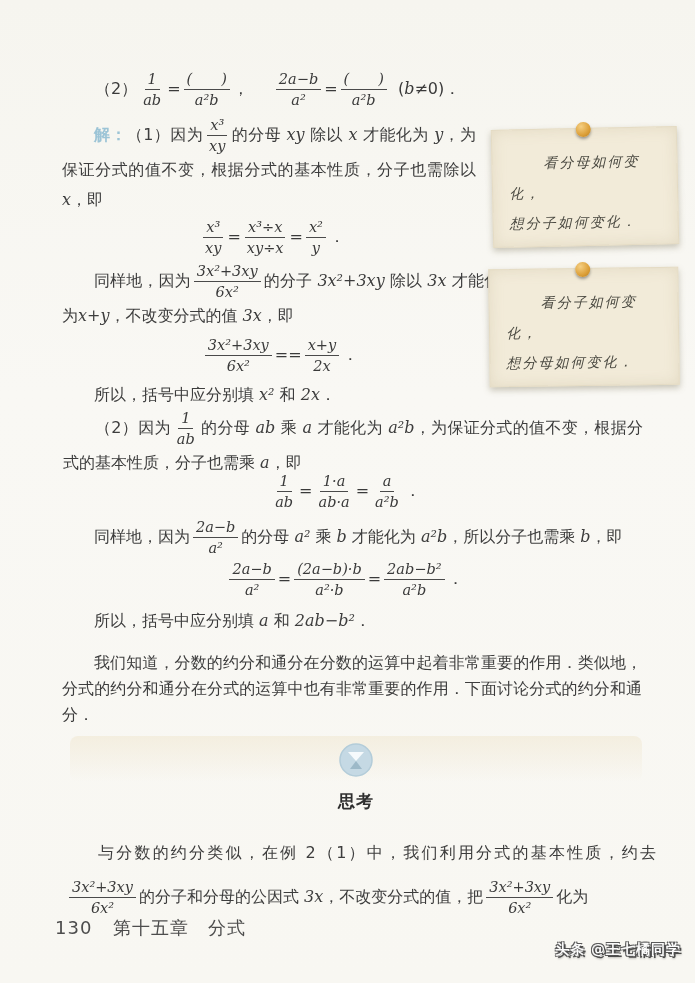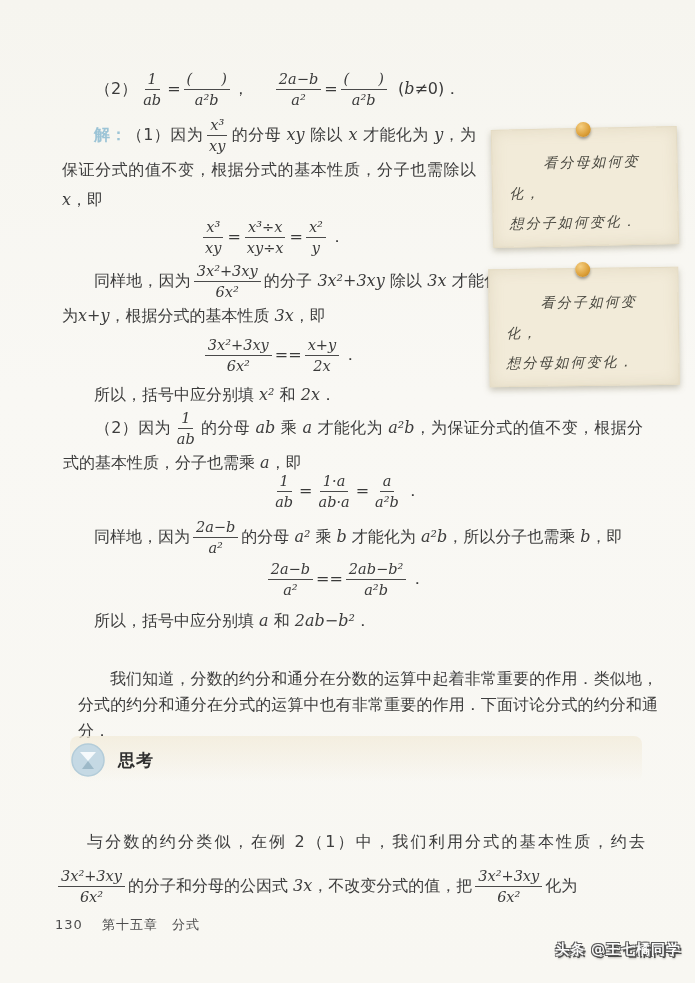--- a/index.html
+++ b/index.html
@@ -49,26 +49,26 @@
   .note .nline1{text-indent:2.5em;}
   .note1{transform:rotate(-1.2deg);}
   .note2{transform:rotate(-0.8deg);}
   
   .think{width:572px;}
   .think .band{
     position:absolute;left:0;top:-6px;width:100%;height:46px;
     background:linear-gradient(180deg,rgba(242,235,217,.75),rgba(242,235,217,0));
     border-radius:8px;
   }
-  .think-head{position:relative;display:flex;align-items:center;gap:12px;}
+  .think-head{position:relative;display:flex;align-items:center;gap:12px;flex-direction:column;}
   .think-head h3{margin:0;font-size:17px;color:#2f2f2f;letter-spacing:1px;}
   .think-icon{width:36px;height:36px;display:inline-block;}
   .think-body{margin:6px 0 0 58px;font-size:15.5px;color:#3d3d3d;line-height:26px;}
   
-  .footer{font-size:13px;color:#4d4d4d;letter-spacing:1px;}
+  .footer{font-size:18px;color:#4d4d4d;letter-spacing:1px;}
   .footer .pageno{margin-right:14px;}
   .watermark{
     font-size:14px;font-weight:bold;letter-spacing:1px;color:#fbfbfb;
     text-shadow:2px 2px 0 #4c4c4c,-1px -1px 0 #5a5a5a,1px -1px 0 #5a5a5a,-1px 1px 0 #5a5a5a,2px 3px 2px rgba(0,0,0,.25);
   }
 </style>
 </head>
 <body>
 
 <div class="page">
@@ -99,21 +99,21 @@
         <span class="num">x³÷x</span>
         <span class="den">xy÷x</span>
       </span><span>=</span><span class="frac">
         <span class="num">x²</span>
         <span class="den">y</span>
       </span><span>．</span></div>
 
   <p class="abs para indent" style="left:62px;top:262px;width:438px;margin:0;"><span>同样地，因为</span><span class="frac">
         <span class="num">3x²+3xy</span>
         <span class="den">6x²</span>
-      </span><span>的分子 </span><span class="m">3x²+3xy</span><span> 除以 </span><span class="m">3x</span><span> 才能化为</span><span class="m">x+y</span><span>，根据分式的基本性质 </span><span class="m">3x</span><span>，即</span></p>
+      </span><span>的分子 </span><span class="m">3x²+3xy</span><span> 除以 </span><span class="m">3x</span><span> 才能化为</span><span class="m">x+y</span><span>，不改变分式的值 </span><span class="m">3x</span><span>，即</span></p>
 
   <div class="abs formula" style="left:45px;top:336px;width:470px;"><span class="frac">
         <span class="num">3x²+3xy</span>
         <span class="den">6x²</span>
       </span><span>=</span><span>=</span><span class="frac">
         <span class="num">x+y</span>
         <span class="den">2x</span>
       </span><span>．</span></div>
 
   <p class="abs para indent" style="left:62px;top:380px;width:520px;margin:0;"><span>所以，括号中应分别填 </span><span class="m">x²</span><span> 和 </span><span class="m">2x</span><span>．</span></p>
@@ -135,45 +135,48 @@
       </span><span>．</span></div>
 
   <p class="abs para indent" style="left:62px;top:518px;width:592px;margin:0;"><span>同样地，因为</span><span class="frac">
         <span class="num">2a−b</span>
         <span class="den">a²</span>
       </span><span>的分母 </span><span class="m">a²</span><span> 乘 </span><span class="m">b</span><span> 才能化为 </span><span class="m">a²b</span><span>，所以分子也需乘 </span><span class="m">b</span><span>，即</span></p>
 
   <div class="abs formula" style="left:62px;top:560px;width:566px;"><span class="frac">
         <span class="num">2a−b</span>
         <span class="den">a²</span>
-      </span><span>=</span><span>=</span><span class="frac">
+      </span><span>=</span><span class="frac">
+        <span class="num">(2a−b)·b</span>
+        <span class="den">a²·b</span>
+      </span><span>=</span><span class="frac">
         <span class="num">2ab−b²</span>
         <span class="den">a²b</span>
       </span><span>．</span></div>
 
   <p class="abs para indent" style="left:62px;top:606px;width:520px;margin:0;"><span>所以，括号中应分别填 </span><span class="m">a</span><span> 和 </span><span class="m">2ab−b²</span><span>．</span></p>
 
-  <p class="abs para tight indent" style="left:62px;top:650px;width:580px;margin:16px;"><span>我们知道，分数的约分和通分在分数的运算中起着非常重要的作用．类似地，分式的约分和通分在分式的运算中也有非常重要的作用．下面讨论分式的约分和通分．</span></p>
+  <p class="abs para tight indent" style="left:62px;top:650px;width:580px;margin:0;"><span>我们知道，分数的约分和通分在分数的运算中起着非常重要的作用．类似地，分式的约分和通分在分式的运算中也有非常重要的作用．下面讨论分式的约分和通分．</span></p>
 
   <section class="abs think" style="left:70px;top:742px;">
     <div class="band"></div>
     <div class="think-head">
       <span class="think-icon">
         <svg viewBox="0 0 36 36" width="36" height="36" aria-hidden="true">
           <circle cx="18" cy="18" r="16" fill="#c5d9e4"></circle>
           <path d="M10 10 L26 10 L18 19 Z" fill="#f6fafc"></path>
           <path d="M18 19 L24 27 L12 27 Z" fill="#9db9c8"></path>
           <circle cx="18" cy="18" r="16" fill="none" stroke="#b3ccd9" stroke-width="1.5"></circle>
         </svg>
       </span>
       <h3>思考</h3>
     </div>
   </section>
 
-  <p class="abs para tall indent" style="left:55px;top:820px;width:590px;margin:0;"><span>与分数的约分类似，在例 2（1）中，我们利用分式的基本性质，约去</span><span class="frac">
+  <p class="abs para tall indent" style="left:55px;top:820px;width:590px;margin:11px;"><span>与分数的约分类似，在例 2（1）中，我们利用分式的基本性质，约去</span><span class="frac">
         <span class="num">3x²+3xy</span>
         <span class="den">6x²</span>
       </span><span>的分子和分母的公因式 </span><span class="m">3x</span><span>，不改变分式的值，把</span><span class="frac">
         <span class="num">3x²+3xy</span>
         <span class="den">6x²</span>
       </span><span>化为</span></p>
 
   <aside class="note note1" style="left:492px;top:128px;width:158px;">
     <span class="pin"></span>
     <div class="nline1">看分母如何变化，</div>

